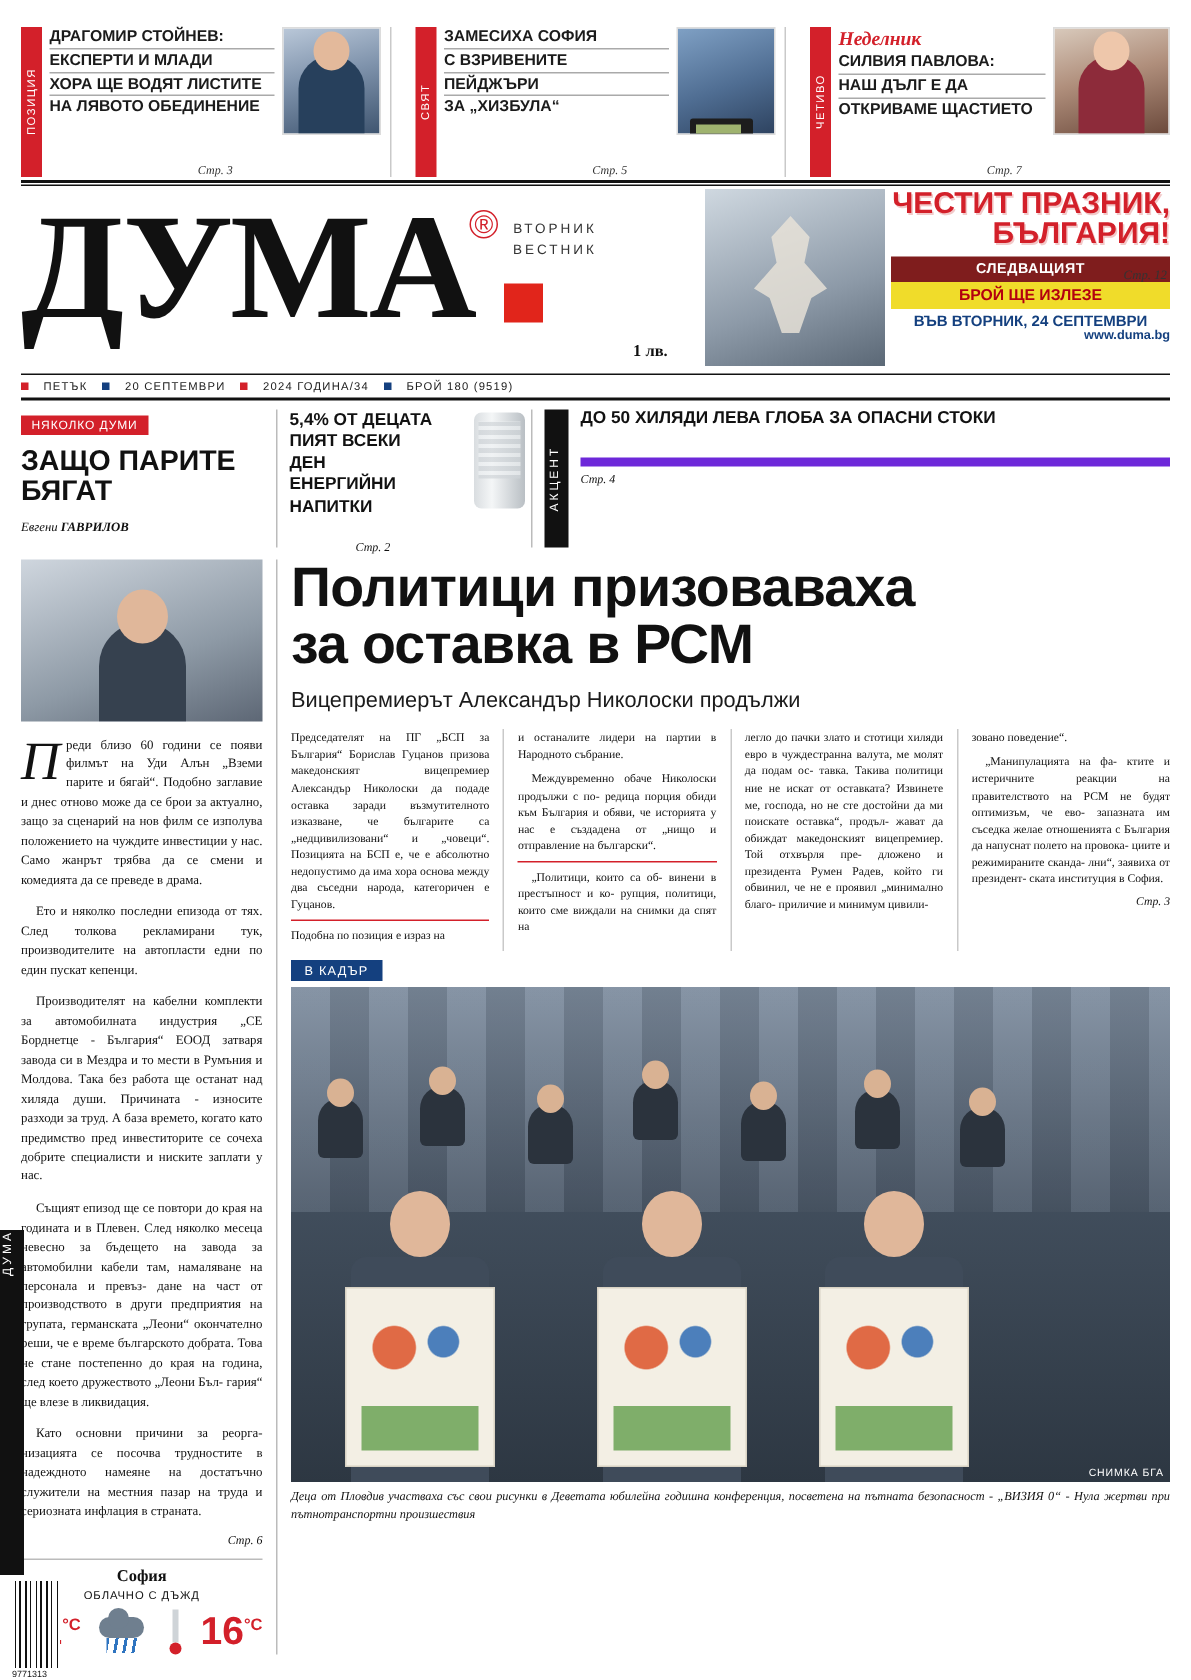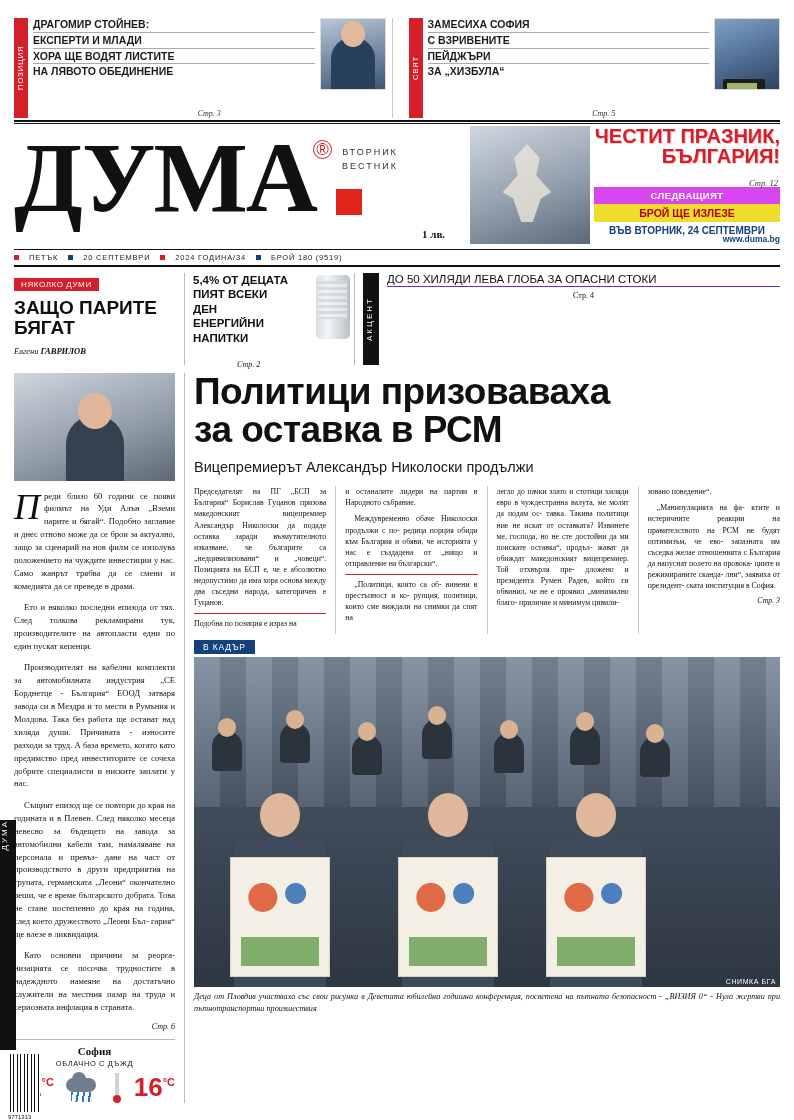--- a/index.html
+++ b/index.html
@@ -156,22 +156,22 @@
     opacity: .82;
   }
   .mr-block { position: absolute; right: 0; top: 0; width: 186px; }
   .cheer {
     font-family: "Liberation Sans", sans-serif;
     font-weight: bold; font-size: 20px; line-height: 1.02;
     color: #d3202a; text-align: right;
     text-shadow: 1px 1px 0 #f2c9c9;
   }
   .next-box {
-    margin-top: 20px;
-    background: #d946ef; color: #fff;
+    margin-top: 4px;
+    background: #7f1d1d; color: #fff;
     font-family: "Liberation Sans", sans-serif;
     font-size: 9.5px; font-weight: bold;
     text-align: center; padding: 3px 4px; letter-spacing: .4px;
   }
   .next-box2 {
     background: #f0dc2a; color: #b3000f;
     font-family: "Liberation Sans", sans-serif;
     font-size: 10.5px; font-weight: bold;
     text-align: center; padding: 3px 4px;
   }
@@ -243,27 +243,27 @@
     writing-mode: vertical-rl; transform: rotate(180deg);
     background: #111; color: #fff;
     font-family: "Liberation Sans", sans-serif;
     font-size: 8px; letter-spacing: 2px;
     text-align: center; padding: 6px 2px; width: 16px; flex: 0 0 16px;
     margin-right: 8px;
   }
   .accent-body { flex: 1; }
   .accent-h {
     font-family: "Liberation Sans", sans-serif;
-    font-weight: normal; font-size: 11.5px;
-    border-bottom: 1px solid #6d28d9; padding-bottom: 1px; margin-bottom: 4px;
+    font-weight: bold; font-size: 11.5px;
+    border-bottom: 6px solid #6d28d9; padding-bottom: 20px; margin-bottom: 4px;
   }
   .accent-p {
     font-size: 8.6px; line-height: 1.45; text-align: justify;
   }
-  .accent-ref { text-align: center; font-size: 8px; margin-top: 4px; }
+  .accent-ref { text-align: left; font-size: 8px; font-style: italic; margin-top: 4px; }
 
   
   .main { display: flex; margin-top: 8px; }
   .left-col { width: 170px; padding-right: 9px; }
   .right-col { flex: 1; padding-left: 9px; border-left: 1px solid #bbb; }
 
   .lead-photo {
     width: 100%; height: 108px; margin-bottom: 6px;
     background: linear-gradient(160deg,#cfd6de,#8e9aa6 60%,#5d6775);
     position: relative; overflow: hidden;
@@ -443,20 +443,39 @@
           <div class="teaser-photo">
             <div class="pager" style="left:8px;">
               <div class="pager-screen"></div>
             </div>
           </div>
         </div>
         <div class="teaser-ref">Стр. 5</div>
       </div>
     </div>
 
+    <div class="teaser">
+      <div class="teaser-tag">ЧЕТИВО</div>
+      <div class="teaser-body">
+        <div class="teaser-head">
+          <div style="flex:1">
+            <div class="nedelnik">Неделник</div>
+            <div class="teaser-txt">
+              <span class="line">СИЛВИЯ ПАВЛОВА:</span>
+              <span class="line">НАШ ДЪЛГ Е ДА</span>
+              <span class="line">ОТКРИВАМЕ ЩАСТИЕТО</span>
+            </div>
+          </div>
+          <div class="teaser-photo t3">
+            <div class="face f-w"></div>
+          </div>
+        </div>
+        <div class="teaser-ref">Стр. 7</div>
+      </div>
+    </div>
   </div>
 
   <div class="rule-thick"></div>
   <div class="rule-thin"></div>
 
   <div class="masthead">
     <div class="logo-wrap">
       <div class="logo">ДУМА</div>
       <div class="logo-reg">®</div>
       <div class="logo-square"></div>

